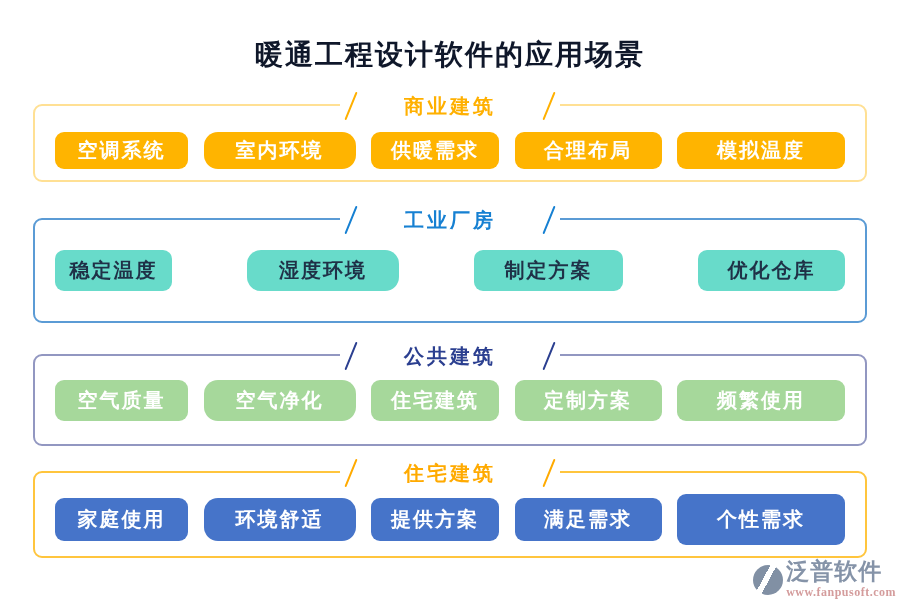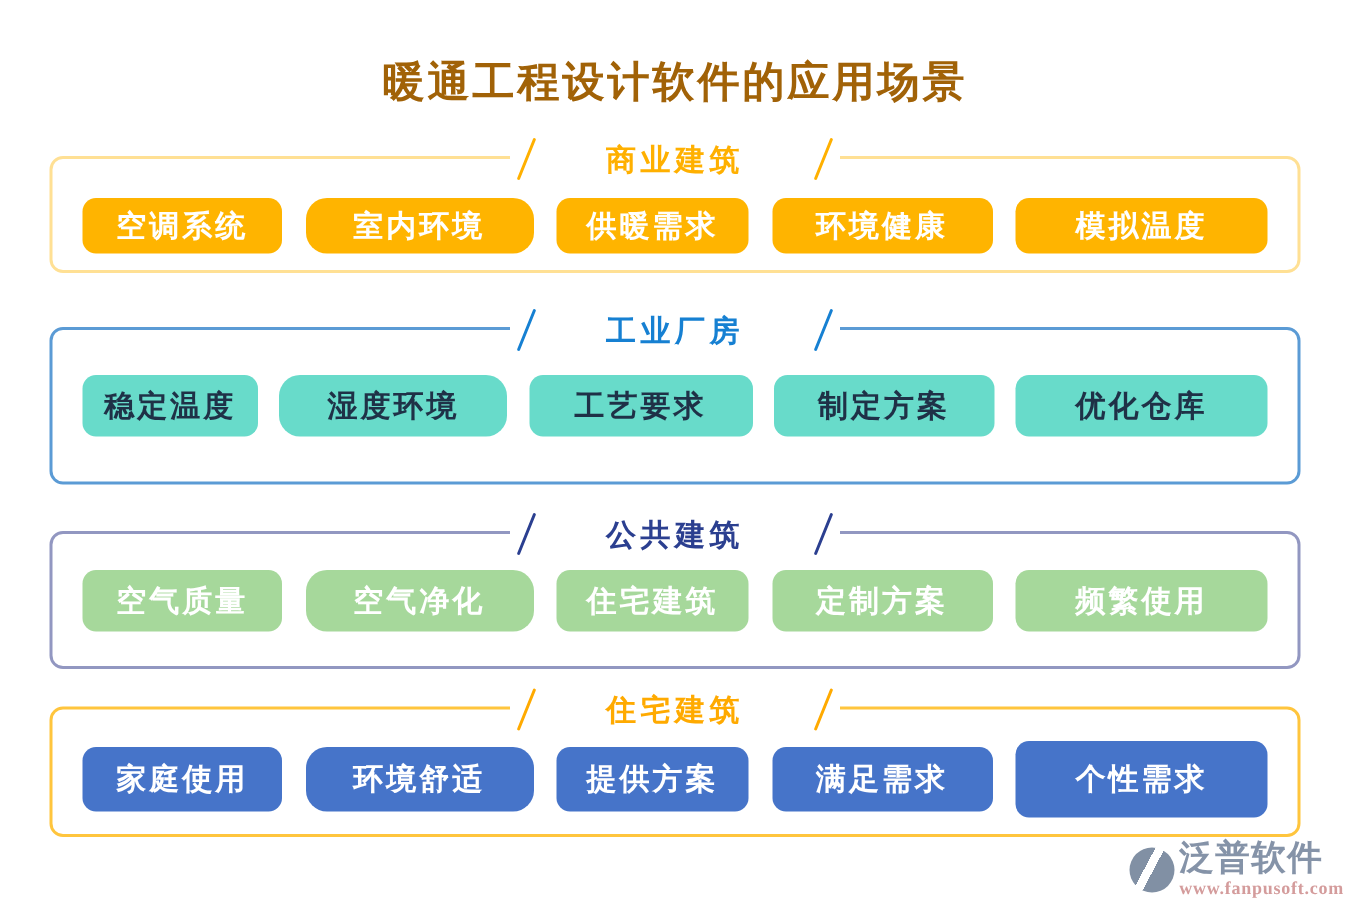--- a/index.html
+++ b/index.html
@@ -116,47 +116,46 @@
     letter-spacing:0.5px;
     color:#d49c9c;
     font-weight:bold;
   }
 </style>
 </head>
 <body>
 
 <div class="page">
 
-  <h1 class="title" style="color: #a16207; font-family: Liberation Serif, serif;">暖通工程设计软件的应用场景</h1>
+  <h1 class="title" style="color: #0f172a; font-family: Liberation Serif, serif;">暖通工程设计软件的应用场景</h1>
 
   <section class="scenario s0" style="--border-c: #ffe094; --header-c: #ffb000; --btn-bg: #ffb400; --btn-fg: #ffffff;">
     <div class="sec-header">
       <span class="slash"></span>
       <span class="sec-label">商业建筑</span>
       <span class="slash"></span>
     </div>
     <div class="btn-row">
       <div class="pill">空调系统</div>
       <div class="pill">室内环境</div>
       <div class="pill">供暖需求</div>
-      <div class="pill">环境健康</div>
+      <div class="pill">合理布局</div>
       <div class="pill">模拟温度</div>
     </div>
   </section>
 
   <section class="scenario s1" style="--border-c: #5b9bd5; --header-c: #1680d2; --btn-bg: #68dbca; --btn-fg: #1f3147;">
     <div class="sec-header">
       <span class="slash"></span>
       <span class="sec-label">工业厂房</span>
       <span class="slash"></span>
     </div>
     <div class="btn-row">
       <div class="pill">稳定温度</div>
       <div class="pill">湿度环境</div>
-      <div class="pill">工艺要求</div>
       <div class="pill">制定方案</div>
       <div class="pill">优化仓库</div>
     </div>
   </section>
 
   <section class="scenario s2" style="--border-c: #9297c1; --header-c: #2b3f90; --btn-bg: #a6d89b; --btn-fg: #ffffff;">
     <div class="sec-header">
       <span class="slash"></span>
       <span class="sec-label">公共建筑</span>
       <span class="slash"></span>

